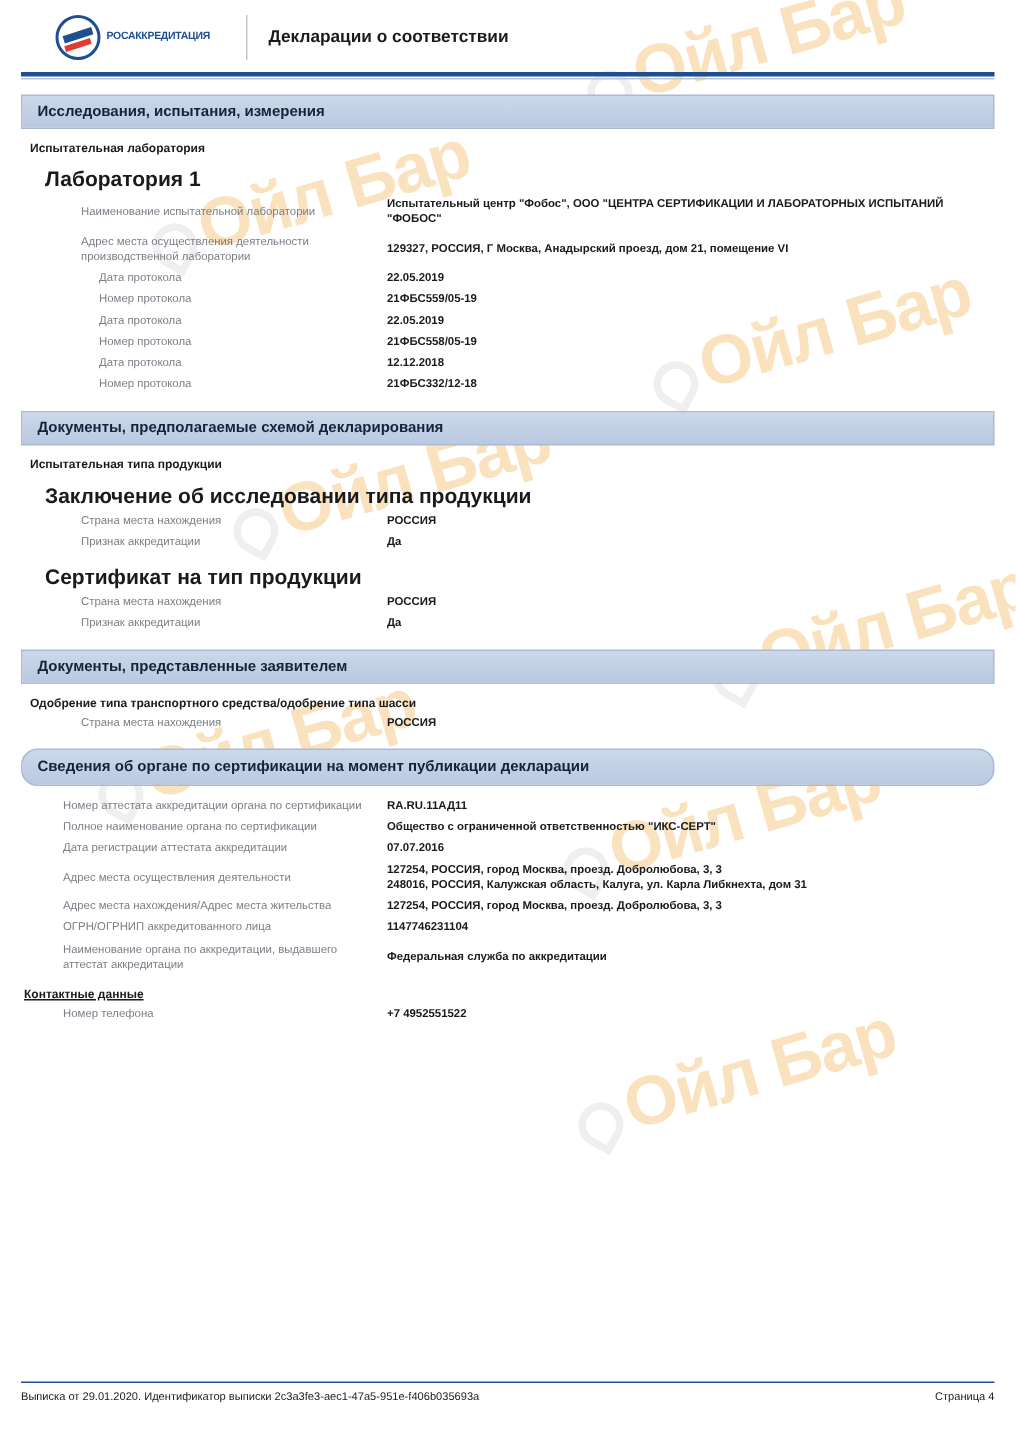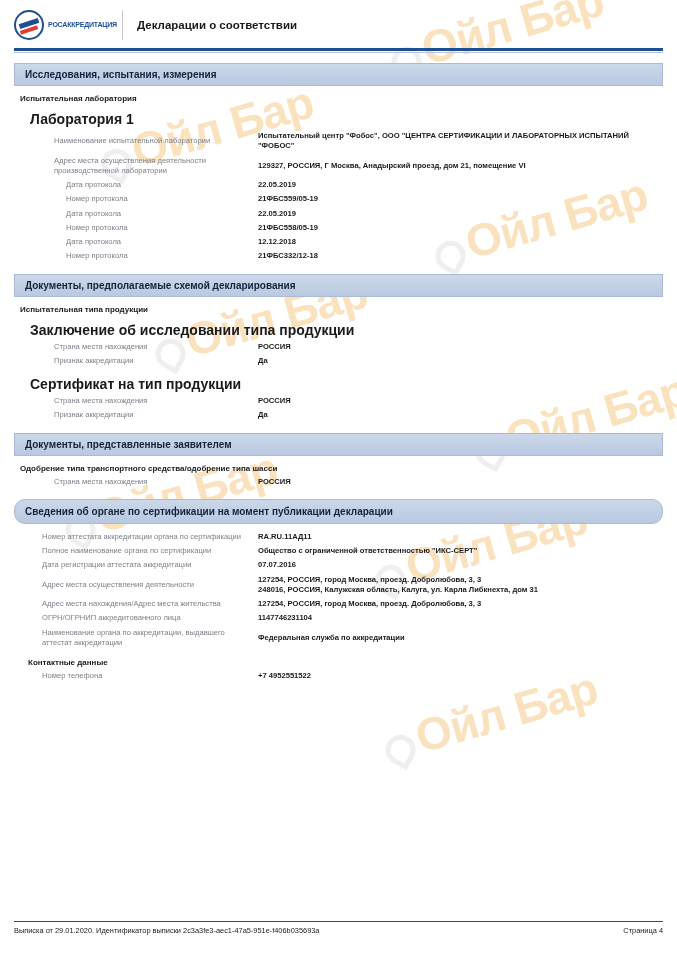--- a/index.html
+++ b/index.html
@@ -49,21 +49,22 @@
   
   .doc {
     position: relative;
     z-index: 2;
     padding: 0;
   }
   .top-header {
     display: flex;
     align-items: flex-start;
     padding: 10px 14px 8px 14px;
-    gap: 4px;
+    gap: 23px;
+    margin-left: 23px;
   }
   .logo {
     width: 104px;
     flex: 0 0 104px;
     display: flex;
     align-items: center;
     gap: 4px;
   }
   .logo-mark {
     width: 30px; height: 30px;
@@ -310,21 +311,21 @@
     </div>
     <div class="row">
       <div class="lbl">ОГРН/ОГРНИП аккредитованного лица</div>
       <div class="val">1147746231104</div>
     </div>
     <div class="row">
       <div class="lbl">Наименование органа по аккредитации, выдавшего аттестат аккредитации</div>
       <div class="val">Федеральная служба по аккредитации</div>
     </div>
 
-    <div class="sub-title" style="margin-left:14px;">Контактные данные</div>
+    <div class="sub-title" style="margin-left:2px;text-decoration:underline;">Контактные данные</div>
     <div class="row">
       <div class="lbl">Номер телефона</div>
       <div class="val">+7 4952551522</div>
     </div>
   </div>
 
 </div>
 
 <div class="footer">
   <div class="footer-rule"></div>

